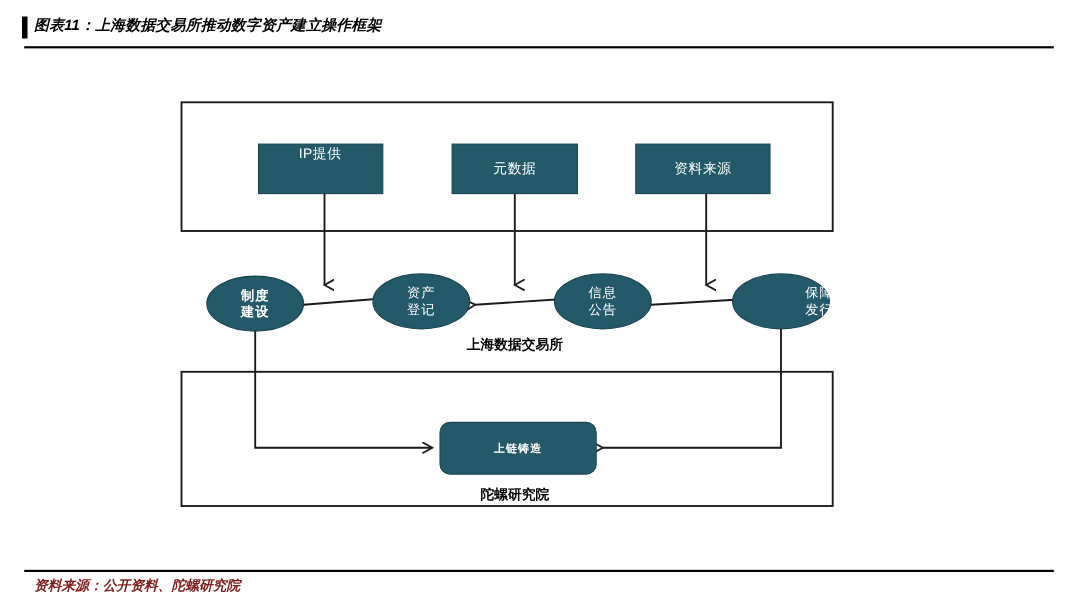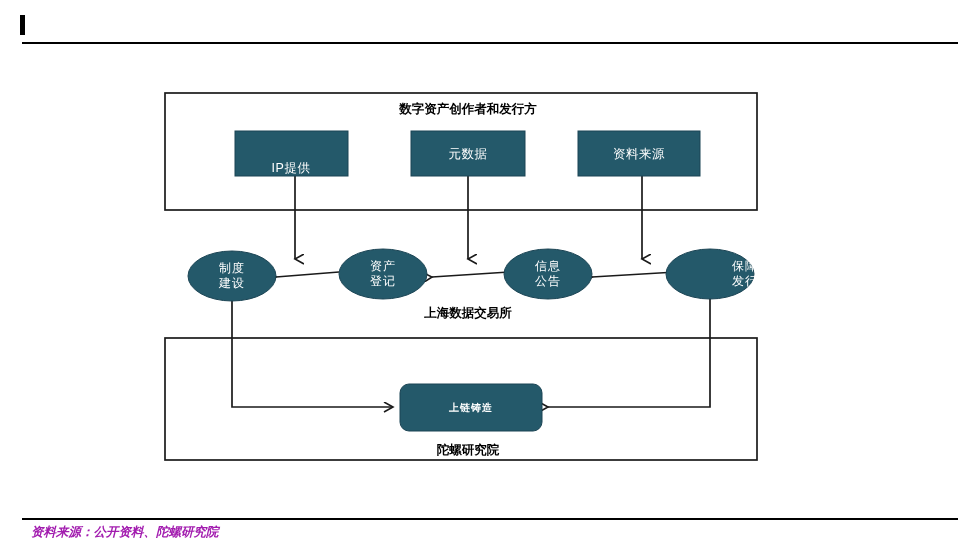--- a/index.html
+++ b/index.html
@@ -60,21 +60,21 @@
     height: 2px;
     background: #000000;
   }
   #source-note {
     position: absolute;
     left: 31px;
     top: 524px;
     font-size: 12.5px;
     font-weight: bold;
     font-style: italic;
-    color: #a21caf;
+    color: #7f1d1d;
     white-space: nowrap;
   }
 
   
   #diagram-canvas {
     position: absolute;
     left: 0;
     top: 44px;
     width: 980px;
     height: 470px;
@@ -122,20 +122,21 @@
     white-space: nowrap;
     transform: translate(-50%, -50%);
     letter-spacing: 1px;
   }
 </style>
 </head>
 <body>
 
 <div id="exhibit-header">
   <div id="header-accent-bar"></div>
+  <div id="exhibit-title">图表11：上海数据交易所推动数字资产建立操作框架</div>
   <div id="header-rule"></div>
 </div>
 
 <div id="diagram-canvas">
 
   <svg id="diagram-svg" viewBox="0 0 980 470">
     <defs>
       <marker id="arrowDown" markerWidth="12" markerHeight="12" refX="5" refY="9" orient="auto" markerUnits="userSpaceOnUse">
         <path d="M0,0 L5,9 L10,0" fill="none" stroke="#1a1a1a" stroke-width="1.6"></path>
       </marker>
@@ -172,27 +173,26 @@
     <rect x="578" y="87" width="122" height="45" fill="#24596a" stroke="#1b4454" stroke-width="1"></rect>
 
     <ellipse cx="232" cy="232" rx="44" ry="25" fill="#24596a" stroke="#1b4454" stroke-width="1"></ellipse>
     <ellipse cx="383" cy="230" rx="44" ry="25" fill="#24596a" stroke="#1b4454" stroke-width="1"></ellipse>
     <ellipse cx="548" cy="230" rx="44" ry="25" fill="#24596a" stroke="#1b4454" stroke-width="1"></ellipse>
     <ellipse cx="710" cy="230" rx="44" ry="25" fill="#24596a" stroke="#1b4454" stroke-width="1"></ellipse>
 
     <rect x="400" y="340" width="142" height="47" rx="9" ry="9" fill="#24596a" stroke="#1b4454" stroke-width="1"></rect>
   </svg>
 
-  <div class="grp-label" style="left:468px; top:57px;">数字资产创作者和发行方</div>
-
-  <div class="node-box-label" style="left:291px; top:124px;">IP提供</div>
+
+  <div class="node-box-label" style="left:291px; top:96px;">IP提供</div>
   <div class="node-box-label" style="left:468px; top:110px;text-align:right;">元数据</div>
   <div class="node-box-label" style="left:639px; top:110px;">资料来源</div>
 
-  <div class="node-ellipse-label" style="left:232px; top:232px;">
+  <div class="node-ellipse-label" style="left:232px; top:232px;font-weight:bold;">
     <div>制度</div>
     <div>建设</div>
   </div>
   <div class="node-ellipse-label" style="left:383px; top:230px;text-align:center;">
     <div>资产</div>
     <div>登记</div>
   </div>
   <div class="node-ellipse-label" style="left:548px; top:230px;">
     <div>信息</div>
     <div>公告</div>

